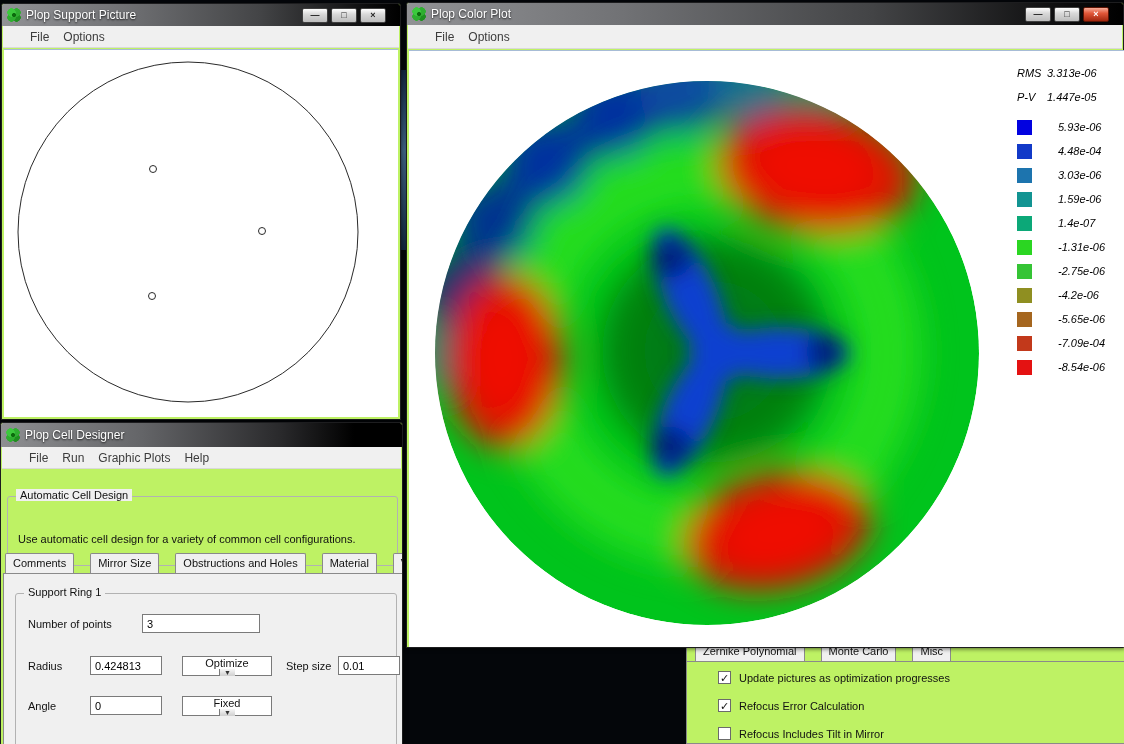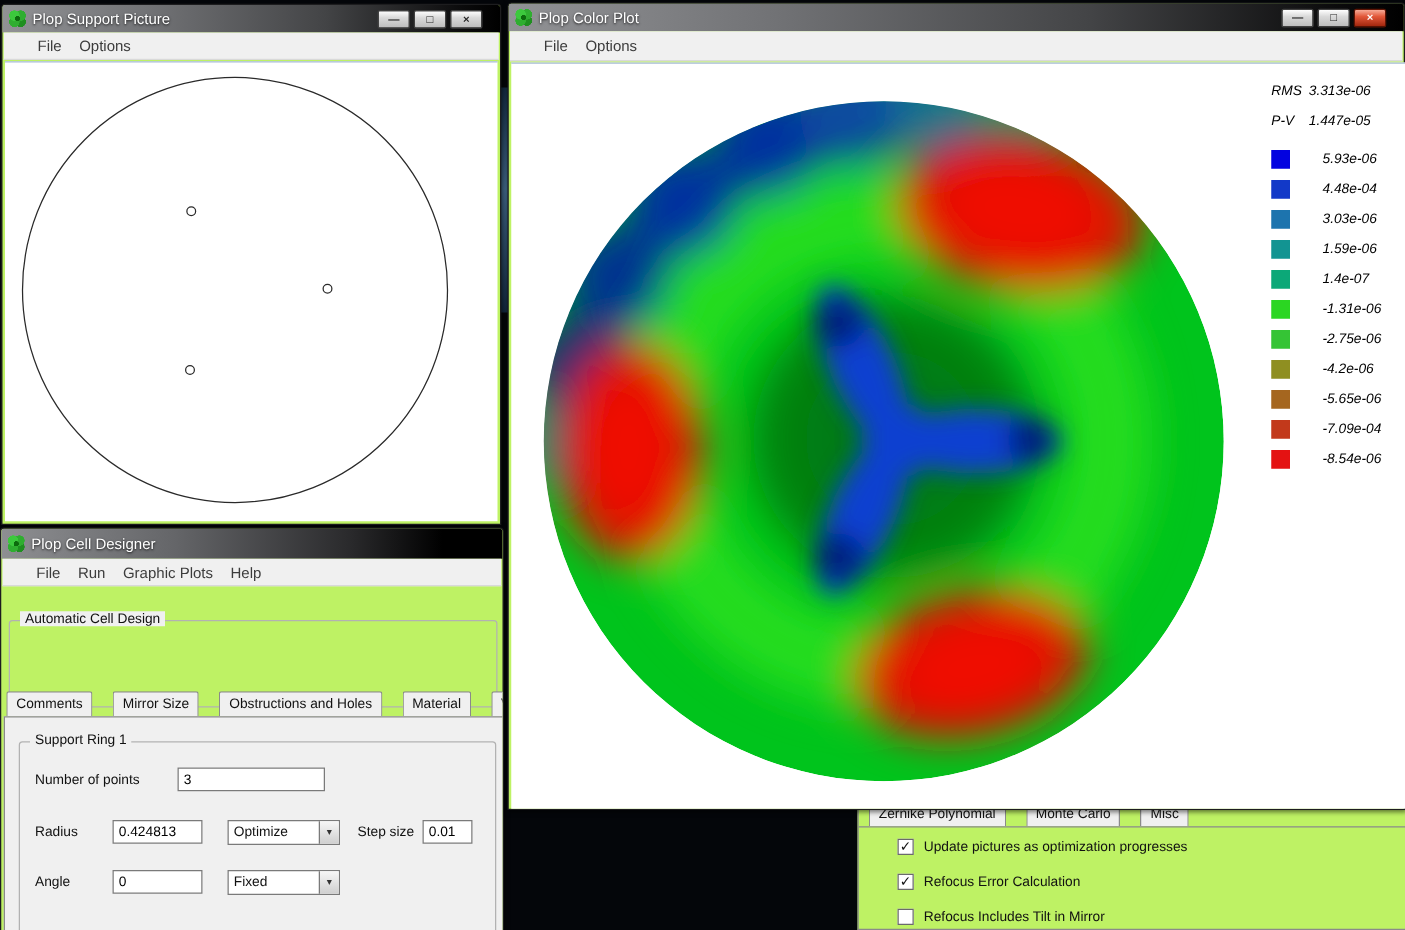--- a/index.html
+++ b/index.html
@@ -63,21 +63,21 @@
     padding:0 4px; font-size:11px; color:#111; }
   .desc-line { position:absolute; left:10px; font-size:11px; color:#111; white-space:nowrap; }
   .tabs { position:absolute; display:flex; align-items:flex-end;gap:16px; }
   .tab { border:1px solid #8a8a8a; border-bottom:none; border-radius:2px 2px 0 0;
     background:#f0f0f0; font-size:11px; color:#111; padding:3px 7px 4px; white-space:nowrap; }
   .tabpage { position:absolute; border:1px solid #8a8a8a; background:#f0f0f0; }
   .fld-label { position:absolute; font-size:11px; color:#111; white-space:nowrap; }
   .txt { position:absolute; height:19px; border:1px solid #7a7a7a; background:#fff;
     font-family:"Liberation Sans",sans-serif; font-size:11px; padding:1px 4px; }
   .combo { position:absolute; height:20px; border:1px solid #7a7a7a; background:#fff;
-    display:flex; align-items:center; }
+    display:flex; align-items:center;flex-direction:column; }
   .combo-text { flex:1; font-size:11px; padding:0 4px; color:#111; }
   .combo-btn { width:16px; height:100%; border-left:1px solid #7a7a7a;
     background:linear-gradient(#f7f7f7,#cfcfcf); font-size:7px; color:#333;
     display:flex; align-items:center; justify-content:center; }
 
   
   #win-bg { border:1px solid #8a8a8a; border-radius:0; box-shadow:none; }
   #win-bg .tabs { top:0; left:8px; }
   #win-bg .tabline { position:absolute; left:0; right:0; top:20px; border-top:1px solid #8a8a8a; }
   .cbrow { position:absolute; display:flex; align-items:center; gap:8px; }
@@ -142,20 +142,21 @@
   </div>
   <div class="menubar">
     <span class="menu-item">File</span>
     <span class="menu-item">Run</span>
     <span class="menu-item">Graphic Plots</span>
     <span class="menu-item">Help</span>
   </div>
 
   <div class="groupbox" style="left:6px; top:56px; width:391px; height:70px;margin-top:17px;">
     <span class="groupbox-label">Automatic Cell Design</span>
+    <span class="desc-line" style="top:36px;">Use automatic cell design for a variety of common cell configurations.</span>
   </div>
 
   <div class="tabs" style="left:4px; top:130px;">
     <span class="tab">Comments</span>
     <span class="tab">Mirror Size</span>
     <span class="tab">Obstructions and Holes</span>
     <span class="tab">Material</span>
     <span class="tab">Variables</span>
     <span class="tab">Cell Type</span>
   </div>
@@ -167,21 +168,21 @@
     <span class="fld-label" style="left:12px; top:24px;">Number of points</span>
     <input class="txt" style="left: 126px; top: 20px; width: 118px;" value="3">
 
     <span class="fld-label" style="left:12px; top:66px;">Radius</span>
     <input class="txt" style="left: 74px; top: 62px; width: 72px;" value="0.424813">
     <span class="combo" style="left:166px; top:62px; width:90px;">
       <span class="combo-text">Optimize</span>
       <span class="combo-btn">▼</span>
     </span>
     <span class="fld-label" style="left:270px; top:66px;">Step size</span>
-    <input class="txt" style="left: 322px; top: 62px; width: 40px;" value="0.01">
+    <input class="txt" style="left: 322px; top: 62px; width: 62px;" value="0.01">
 
     <span class="fld-label" style="left:12px; top:106px;">Angle</span>
     <input class="txt" style="left: 74px; top: 102px; width: 72px;" value="0">
     <span class="combo" style="left:166px; top:102px; width:90px;">
       <span class="combo-text">Fixed</span>
       <span class="combo-btn">▼</span>
     </span>
   </div>
 </div>
 

